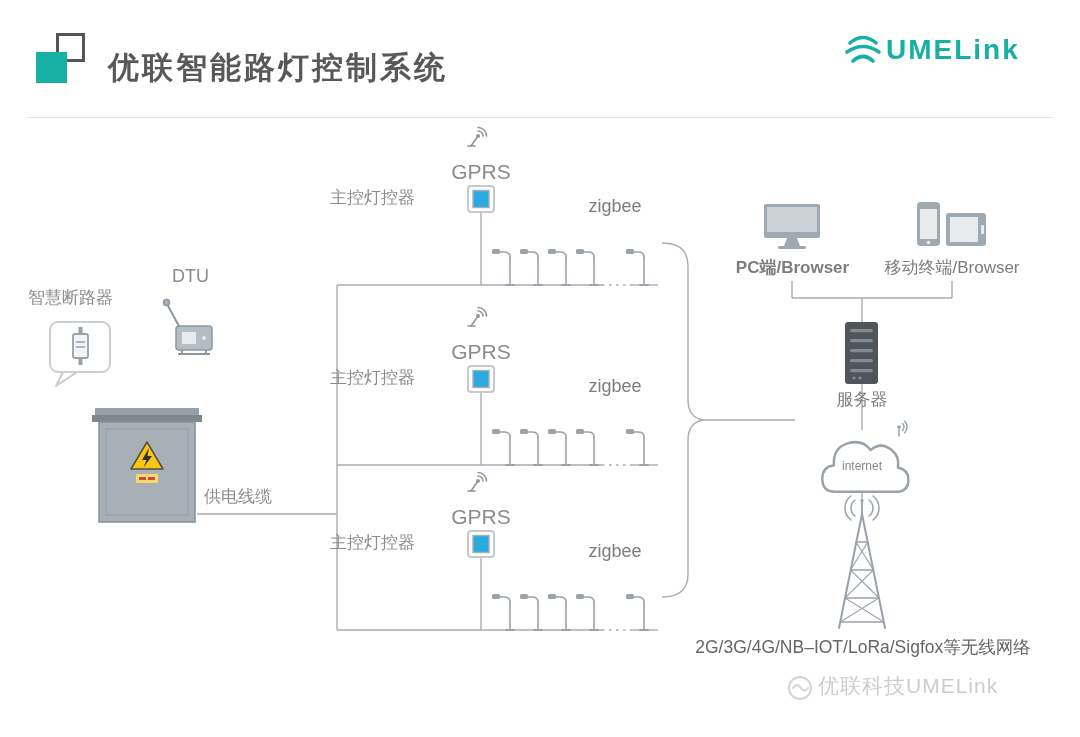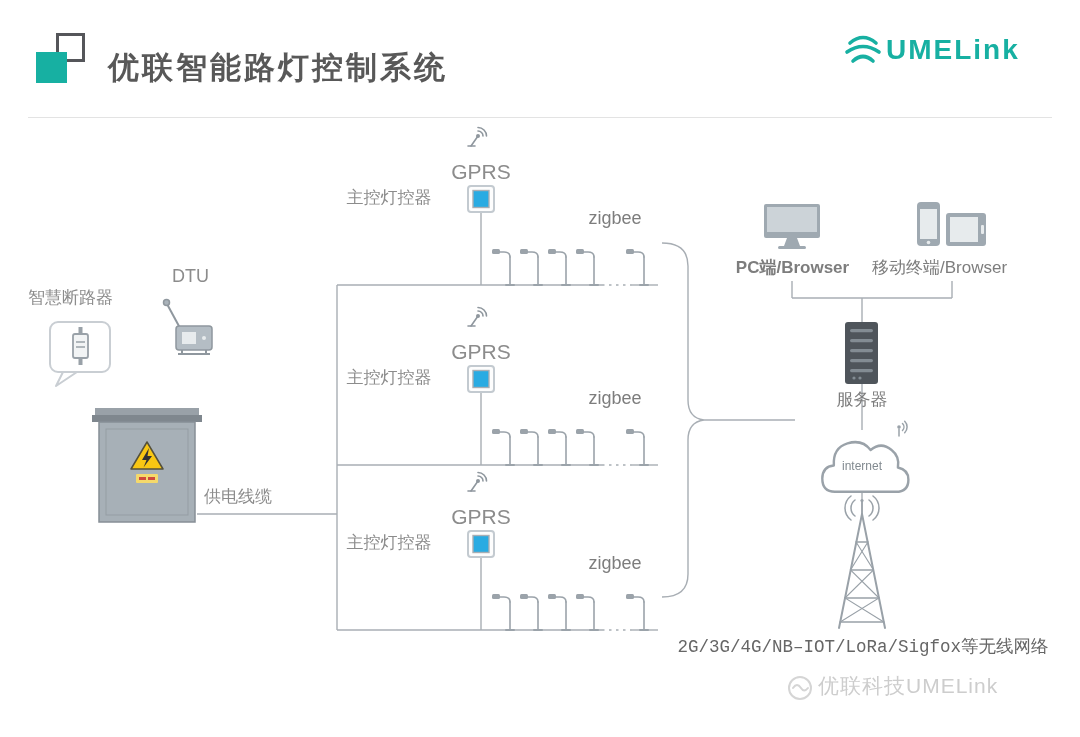--- a/index.html
+++ b/index.html
@@ -15,28 +15,28 @@
   #sq-outline{left:56px;top:33px;width:23px;height:23px;border:3px solid #55565a;background:transparent;}
   #sq-teal{left:36px;top:52px;width:31px;height:31px;background:#17b0a2;}
   #logo-text{left:886px;top:33px;font-size:28px;line-height:34px;font-weight:700;color:#17b0a2;letter-spacing:2px;}
   #logo-sub{left:862px;top:69px;font-size:23px;line-height:28px;font-weight:600;color:#17b0a2;letter-spacing:18px;}
   #divider{left:28px;top:117px;width:1024px;height:1px;background:#e3e3e3;}
 
   
   #breaker-lbl{left:28px;top:288px;}
   #dtu-lbl{left:172px;top:266px;font-size:18px;}
   #cable-lbl{left:204px;top:487px;}
-  .ctl-lbl{left:330px;width:118px;text-align:center;}
+  .ctl-lbl{left:330px;width:118px;text-align:left;}
   .gprs-lbl{left:451px;width:60px;text-align:center;font-size:21px;}
-  .zb-lbl{left:570px;width:90px;text-align:center;font-size:18px;color:#7d7d7d;margin-top:12px;}
+  .zb-lbl{left:570px;width:90px;text-align:center;font-size:18px;color:#7d7d7d;}
   #pc-lbl{left:730px;top:258px;width:125px;text-align:center;color:#7d7d7d;font-weight:bold;}
-  #mob-lbl{left:872px;top:258px;width:160px;color:#7d7d7d;}
+  #mob-lbl{left:872px;top:258px;width:160px;text-align:center;color:#7d7d7d;}
   #srv-lbl{left:822px;top:390px;width:80px;text-align:center;color:#7d7d7d;}
   #inet-lbl{left:820px;top:456px;width:84px;text-align:center;font-size:12px;color:#828a90;}
-  #net-lbl{left:656px;top:637px;width:414px;text-align:center;font-size:17.5px;color:#666;font-family:Liberation Mono, monospace;}
+  #net-lbl{left:656px;top:637px;width:414px;text-align:center;font-size:17.5px;color:#666;}
   #wm-lbl{left:818px;top:676px;font-size:21px;color:#cdcdcd;letter-spacing:1px;}
   svg{position:absolute;left:0;top:0;}
 </style>
 </head>
 <body>
 
 <div id="canvas">
 
   <div class="abs" id="sq-outline"></div>
   <div class="abs" id="sq-teal"></div>

